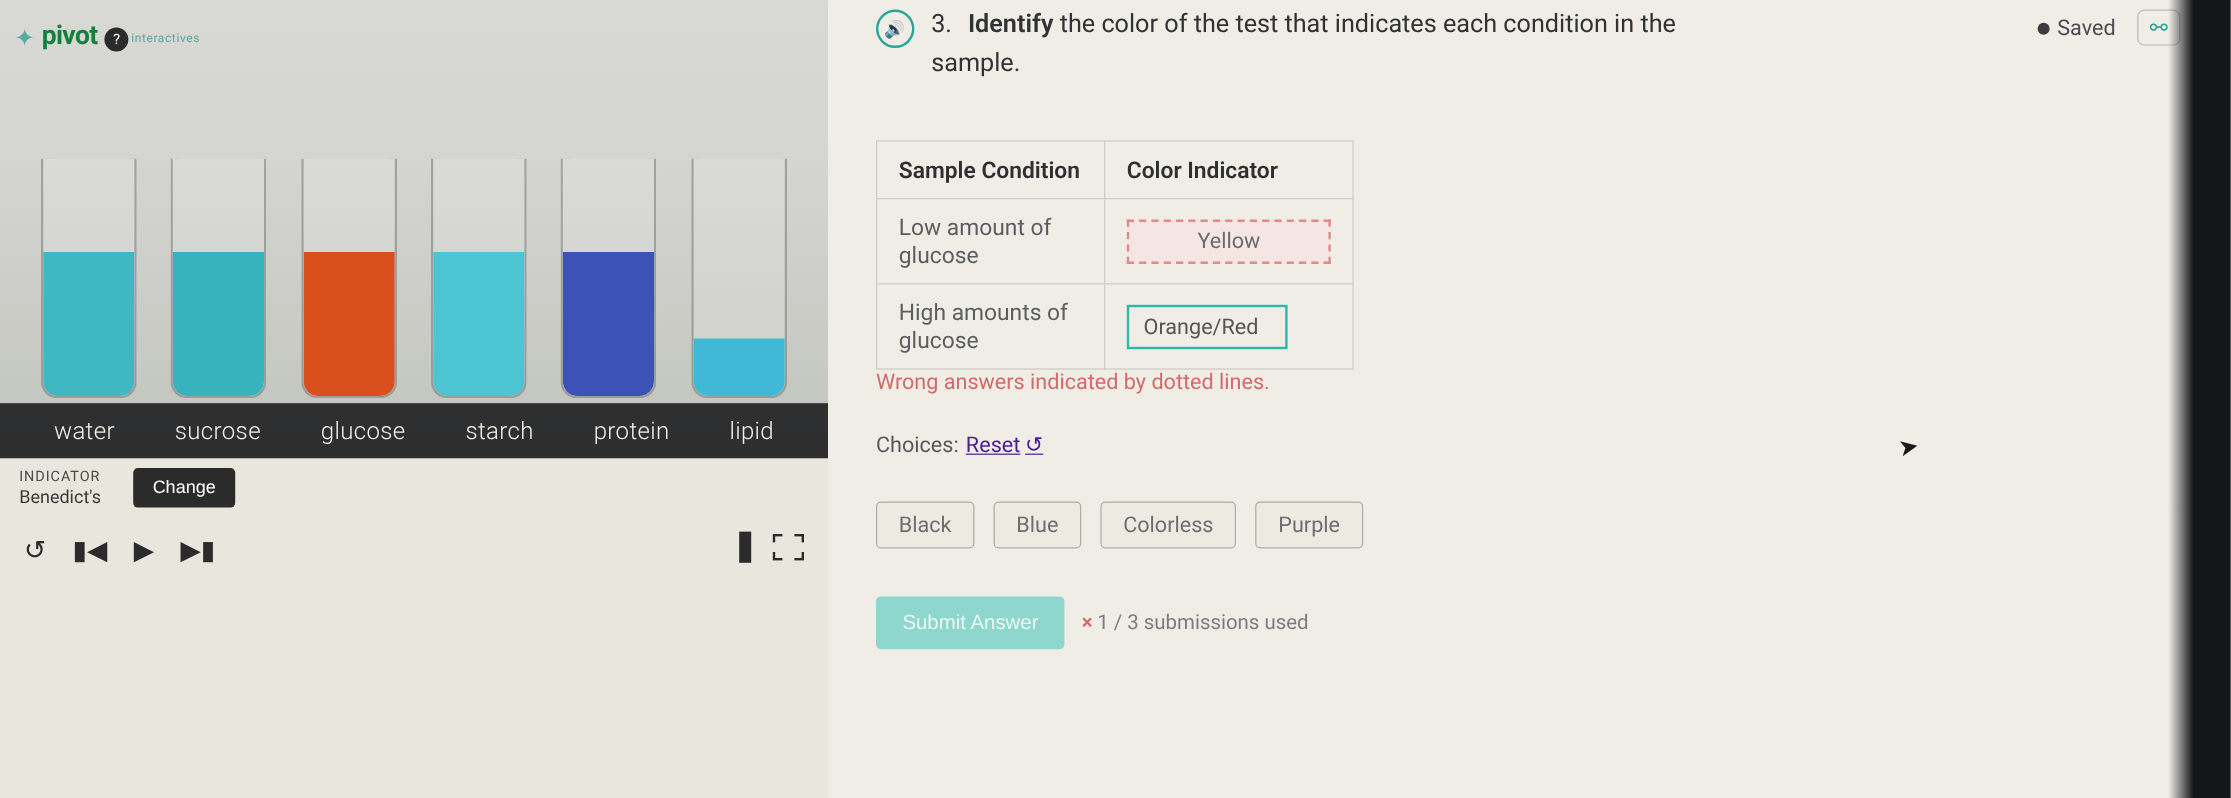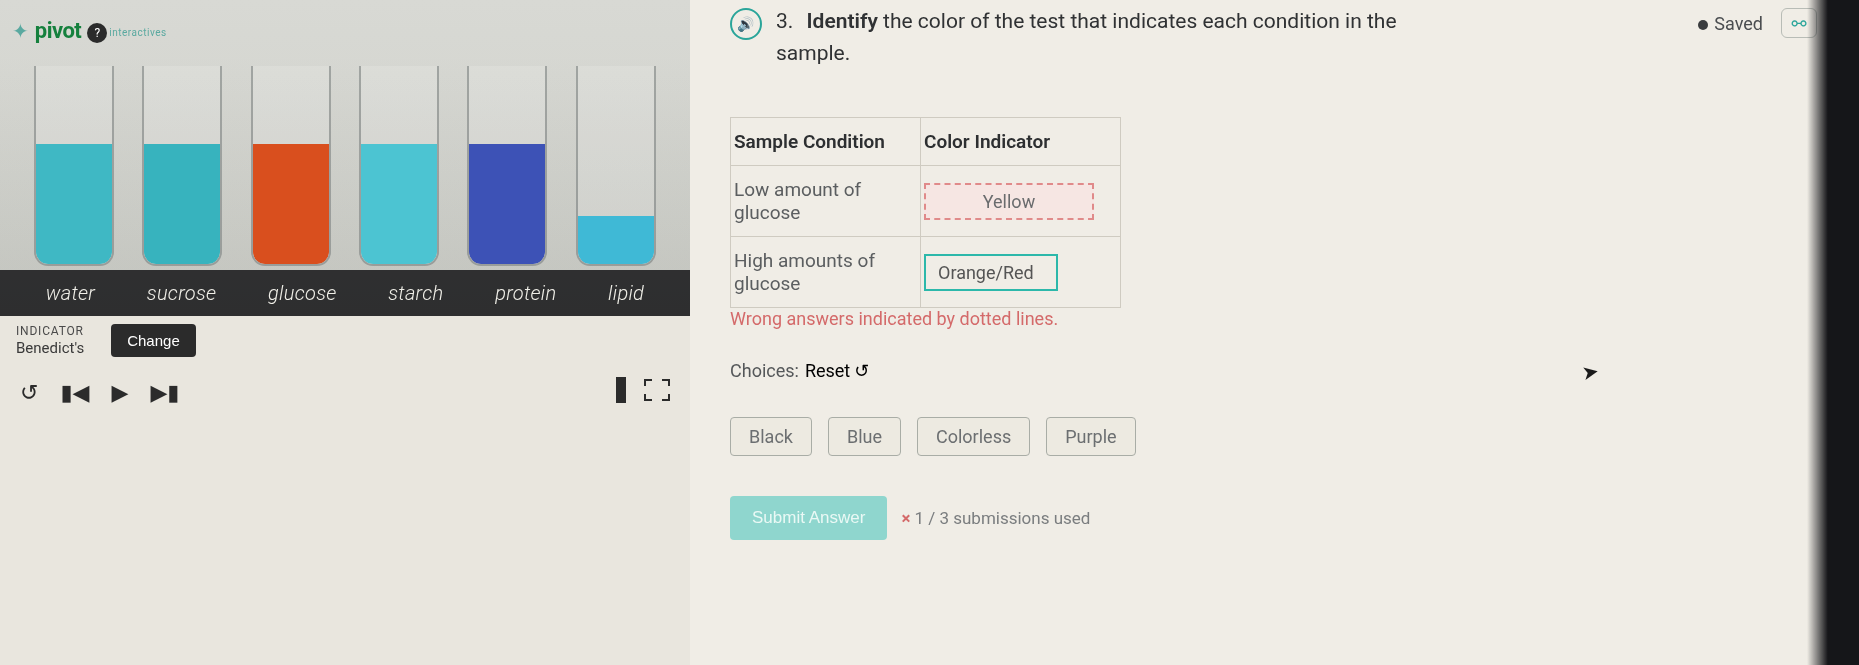--- a/index.html
+++ b/index.html
@@ -52,25 +52,24 @@
   }
   .logo-sub {
     font-size: 10px;
     color: #5aa9a0;
     letter-spacing: 0.5px;
     margin-left: -4px;
     margin-top: 4px;
   }
   .video-area {
     width: 100%;
-    height: 316px;
+    height: 382px;
     background: linear-gradient(#d8d9d4, #cfd0ca);
     position: relative;
     overflow: hidden;
-    font-style: italic;
   }
   .tubes-row {
     position: absolute;
     bottom: 0;
     left: 0;
     right: 0;
     height: 260px;
     display: flex;
     align-items: flex-end;
     justify-content: space-around;
@@ -216,21 +215,21 @@
   }
 
   table.cond {
     margin-top: 48px;
     border-collapse: collapse;
     font-size: 19px;
     color: #3c3f41;
   }
   table.cond th, table.cond td {
     border: 1px solid #cfcbc1;
-    padding: 12px 3px;
+    padding: 12px 18px;
     text-align: left;
     vertical-align: middle;
   }
   table.cond th {
     font-weight: 600;
     background: #f0ede6;
     color: #2d2f31;
   }
   .cond-cell { width: 190px; text-align:center; color:#5b5e60; }
   .ind-cell { width: 200px; }
@@ -256,21 +255,21 @@
     font-size: 18px;
   }
   .choices-row {
     margin-top: 31px;
     font-size: 18px;
     color: #55585a;
     display:flex;
     align-items:center;
     gap:6px;
   }
-  .reset-link { color: #000000; cursor:pointer; display:inline-flex; align-items:center; gap:4px; }
+  .reset-link { color: #4c1d95; cursor:pointer; display:inline-flex; align-items:center; gap:4px;text-decoration:underline; }
   .chips-row {
     margin-top: 36px;
     display: flex;
     gap: 16px;
   }
   .chip {
     border: 1px solid #a9ada6;
     border-radius: 4px;
     padding: 8px 18px;
     color: #6c6f71;

